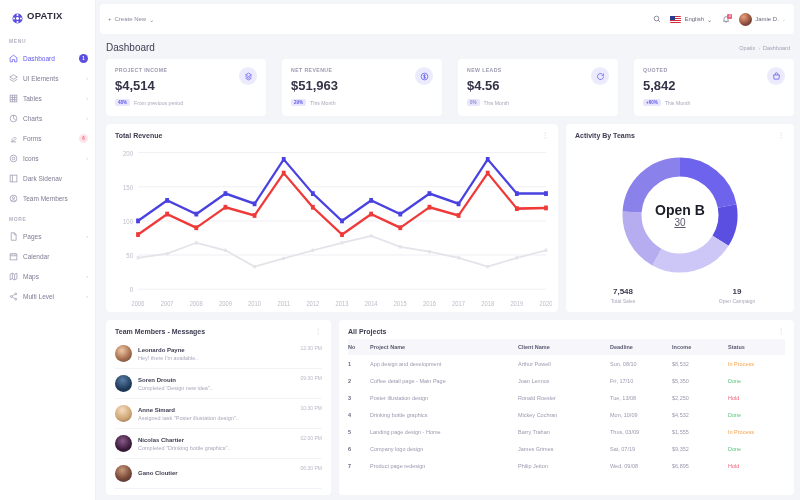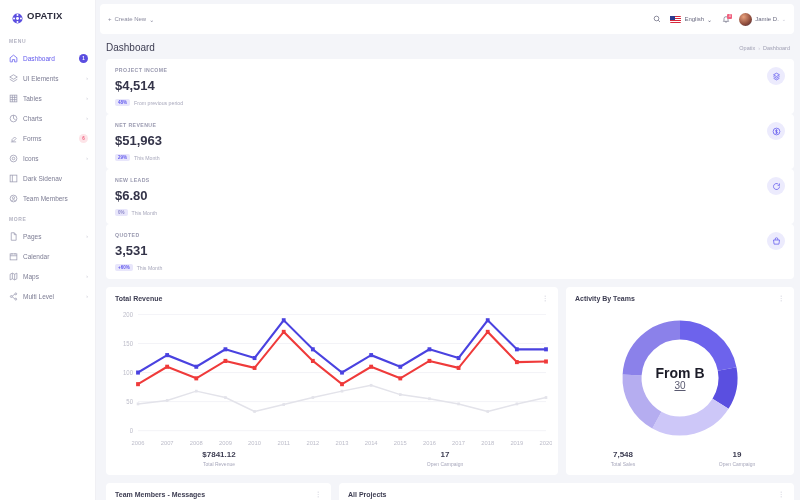--- a/index.html
+++ b/index.html
@@ -111,21 +111,21 @@
   }
   .page-title { font-size: 10px; color: #3d3d52; font-weight: normal; }
   .breadcrumb { font-size: 5.5px; color: #a0a0b4; display: flex; gap: 3px; }
   .breadcrumb .sep { color: #c8c8d4; }
 
   .content {
     flex: 1; padding: 0 6px 0 10px; overflow: hidden;
   }
 
   
-  .stats-row { display: flex; gap: 0; margin-bottom: 8px; flex-direction: column; }
+  .stats-row { display: flex; gap: 16px; margin-bottom: 8px; }
   .stat-card {
     flex: 1; background: #fff; border-radius: 4px;
     padding: 8px 9px; display: flex; align-items: flex-start;
     justify-content: space-between; height: 57px;
   }
   .stat-label {
     font-size: 5.2px; color: #9a9ab0; letter-spacing: .4px;
     font-weight: bold; text-transform: uppercase;
   }
   .stat-value {
@@ -449,37 +449,37 @@
         <div class="stat-icon">
           <svg viewBox="0 0 24 24" fill="none" stroke="currentColor" stroke-width="2">
               <circle cx="12" cy="12" r="9"></circle>
               <path d="M12 6.5v11M14.8 9.2a3 3 0 00-5.6 1.3c0 2.8 5.6 1.2 5.6 4a3 3 0 01-5.6 1.3"></path>
             </svg>
         </div>
       </div>
       <div class="stat-card">
         <div>
           <div class="stat-label">NEW LEADS</div>
-          <div class="stat-value">$6.80</div>
+          <div class="stat-value">$4.56</div>
           <div class="stat-foot">
             <span class="pct flat">0%</span>
             <span class="stat-sub">This Month</span>
           </div>
         </div>
         <div class="stat-icon">
           <svg viewBox="0 0 24 24" fill="none" stroke="currentColor" stroke-width="2">
               <path d="M20 12a8 8 0 11-3-6.2"></path>
               <path d="M20 4v5h-5"></path>
             </svg>
         </div>
       </div>
       <div class="stat-card">
         <div>
           <div class="stat-label">QUOTED</div>
-          <div class="stat-value">3,531</div>
+          <div class="stat-value">5,842</div>
           <div class="stat-foot">
             <span class="pct up">+60%</span>
             <span class="stat-sub">This Month</span>
           </div>
         </div>
         <div class="stat-icon">
           <svg viewBox="0 0 24 24" fill="none" stroke="currentColor" stroke-width="2">
               <path d="M4 8h16l-1.5 11h-13z"></path>
               <path d="M8.5 8V5.5a3.5 3.5 0 017 0V8"></path>
             </svg>
@@ -564,47 +564,37 @@
               <rect x="228.1" y="58.1" width="3.8" height="3.8" fill="#4a42e0"></rect>
               <rect x="257.24285714285713" y="41.9" width="3.8" height="3.8" fill="#4a42e0"></rect>
               <rect x="286.3857142857143" y="52.699999999999996" width="3.8" height="3.8" fill="#4a42e0"></rect>
               <rect x="315.52857142857147" y="36.50000000000001" width="3.8" height="3.8" fill="#4a42e0"></rect>
               <rect x="344.6714285714286" y="44.6" width="3.8" height="3.8" fill="#4a42e0"></rect>
               <rect x="373.81428571428575" y="9.500000000000005" width="3.8" height="3.8" fill="#4a42e0"></rect>
               <rect x="402.95714285714286" y="36.50000000000001" width="3.8" height="3.8" fill="#4a42e0"></rect>
               <rect x="432.1" y="36.50000000000001" width="3.8" height="3.8" fill="#4a42e0"></rect>
             </svg>
         </div>
-        <div class="panel-foot">
-          <div class="foot-cell">
-            <div class="foot-val">$7841.12</div>
-            <div class="foot-lbl">Total Revenue</div>
-          </div>
-          <div class="foot-cell">
-            <div class="foot-val">17</div>
-            <div class="foot-lbl">Open Campaign</div>
-          </div>
-        </div>
       </div>
 
       <div class="panel activity-panel">
         <div class="panel-head">
           <span class="panel-title">Activity By Teams</span>
           <span class="kebab">⋯</span>
         </div>
         <div class="donut-wrap">
           <svg id="donutChart" width="128" height="128" viewBox="0 0 128 128">
               <path d="M 64 16 A 48 48 0 0 1 111.14978803497706 55.00569689988522" fill="none" stroke="#6d63ec" stroke-width="19"></path>
               <path d="M 111.14978803497706 55.00569689988522 A 48 48 0 0 1 104.52774042409672 89.71968615899183" fill="none" stroke="#5a4fe0" stroke-width="19"></path>
               <path d="M 104.52774042409672 89.71968615899183 A 48 48 0 0 1 40.87582364311768 106.06272064210546" fill="none" stroke="#cdc7f8" stroke-width="19"></path>
               <path d="M 40.87582364311768 106.06272064210546 A 48 48 0 0 1 16.09471703544297 60.98605506259298" fill="none" stroke="#b5adf0" stroke-width="19"></path>
               <path d="M 16.09471703544297 60.98605506259298 A 48 48 0 0 1 63.99999999999995 16" fill="none" stroke="#8b81ea" stroke-width="19"></path>
             </svg>
           <div class="donut-center">
-            <div class="donut-team">From B</div>
+            <div class="donut-team">Open B</div>
             <div class="donut-num">30</div>
           </div>
         </div>
         <div class="panel-foot">
           <div class="foot-cell">
             <div class="foot-val">7,548</div>
             <div class="foot-lbl">Total Sales</div>
           </div>
           <div class="foot-cell">
             <div class="foot-val">19</div>

